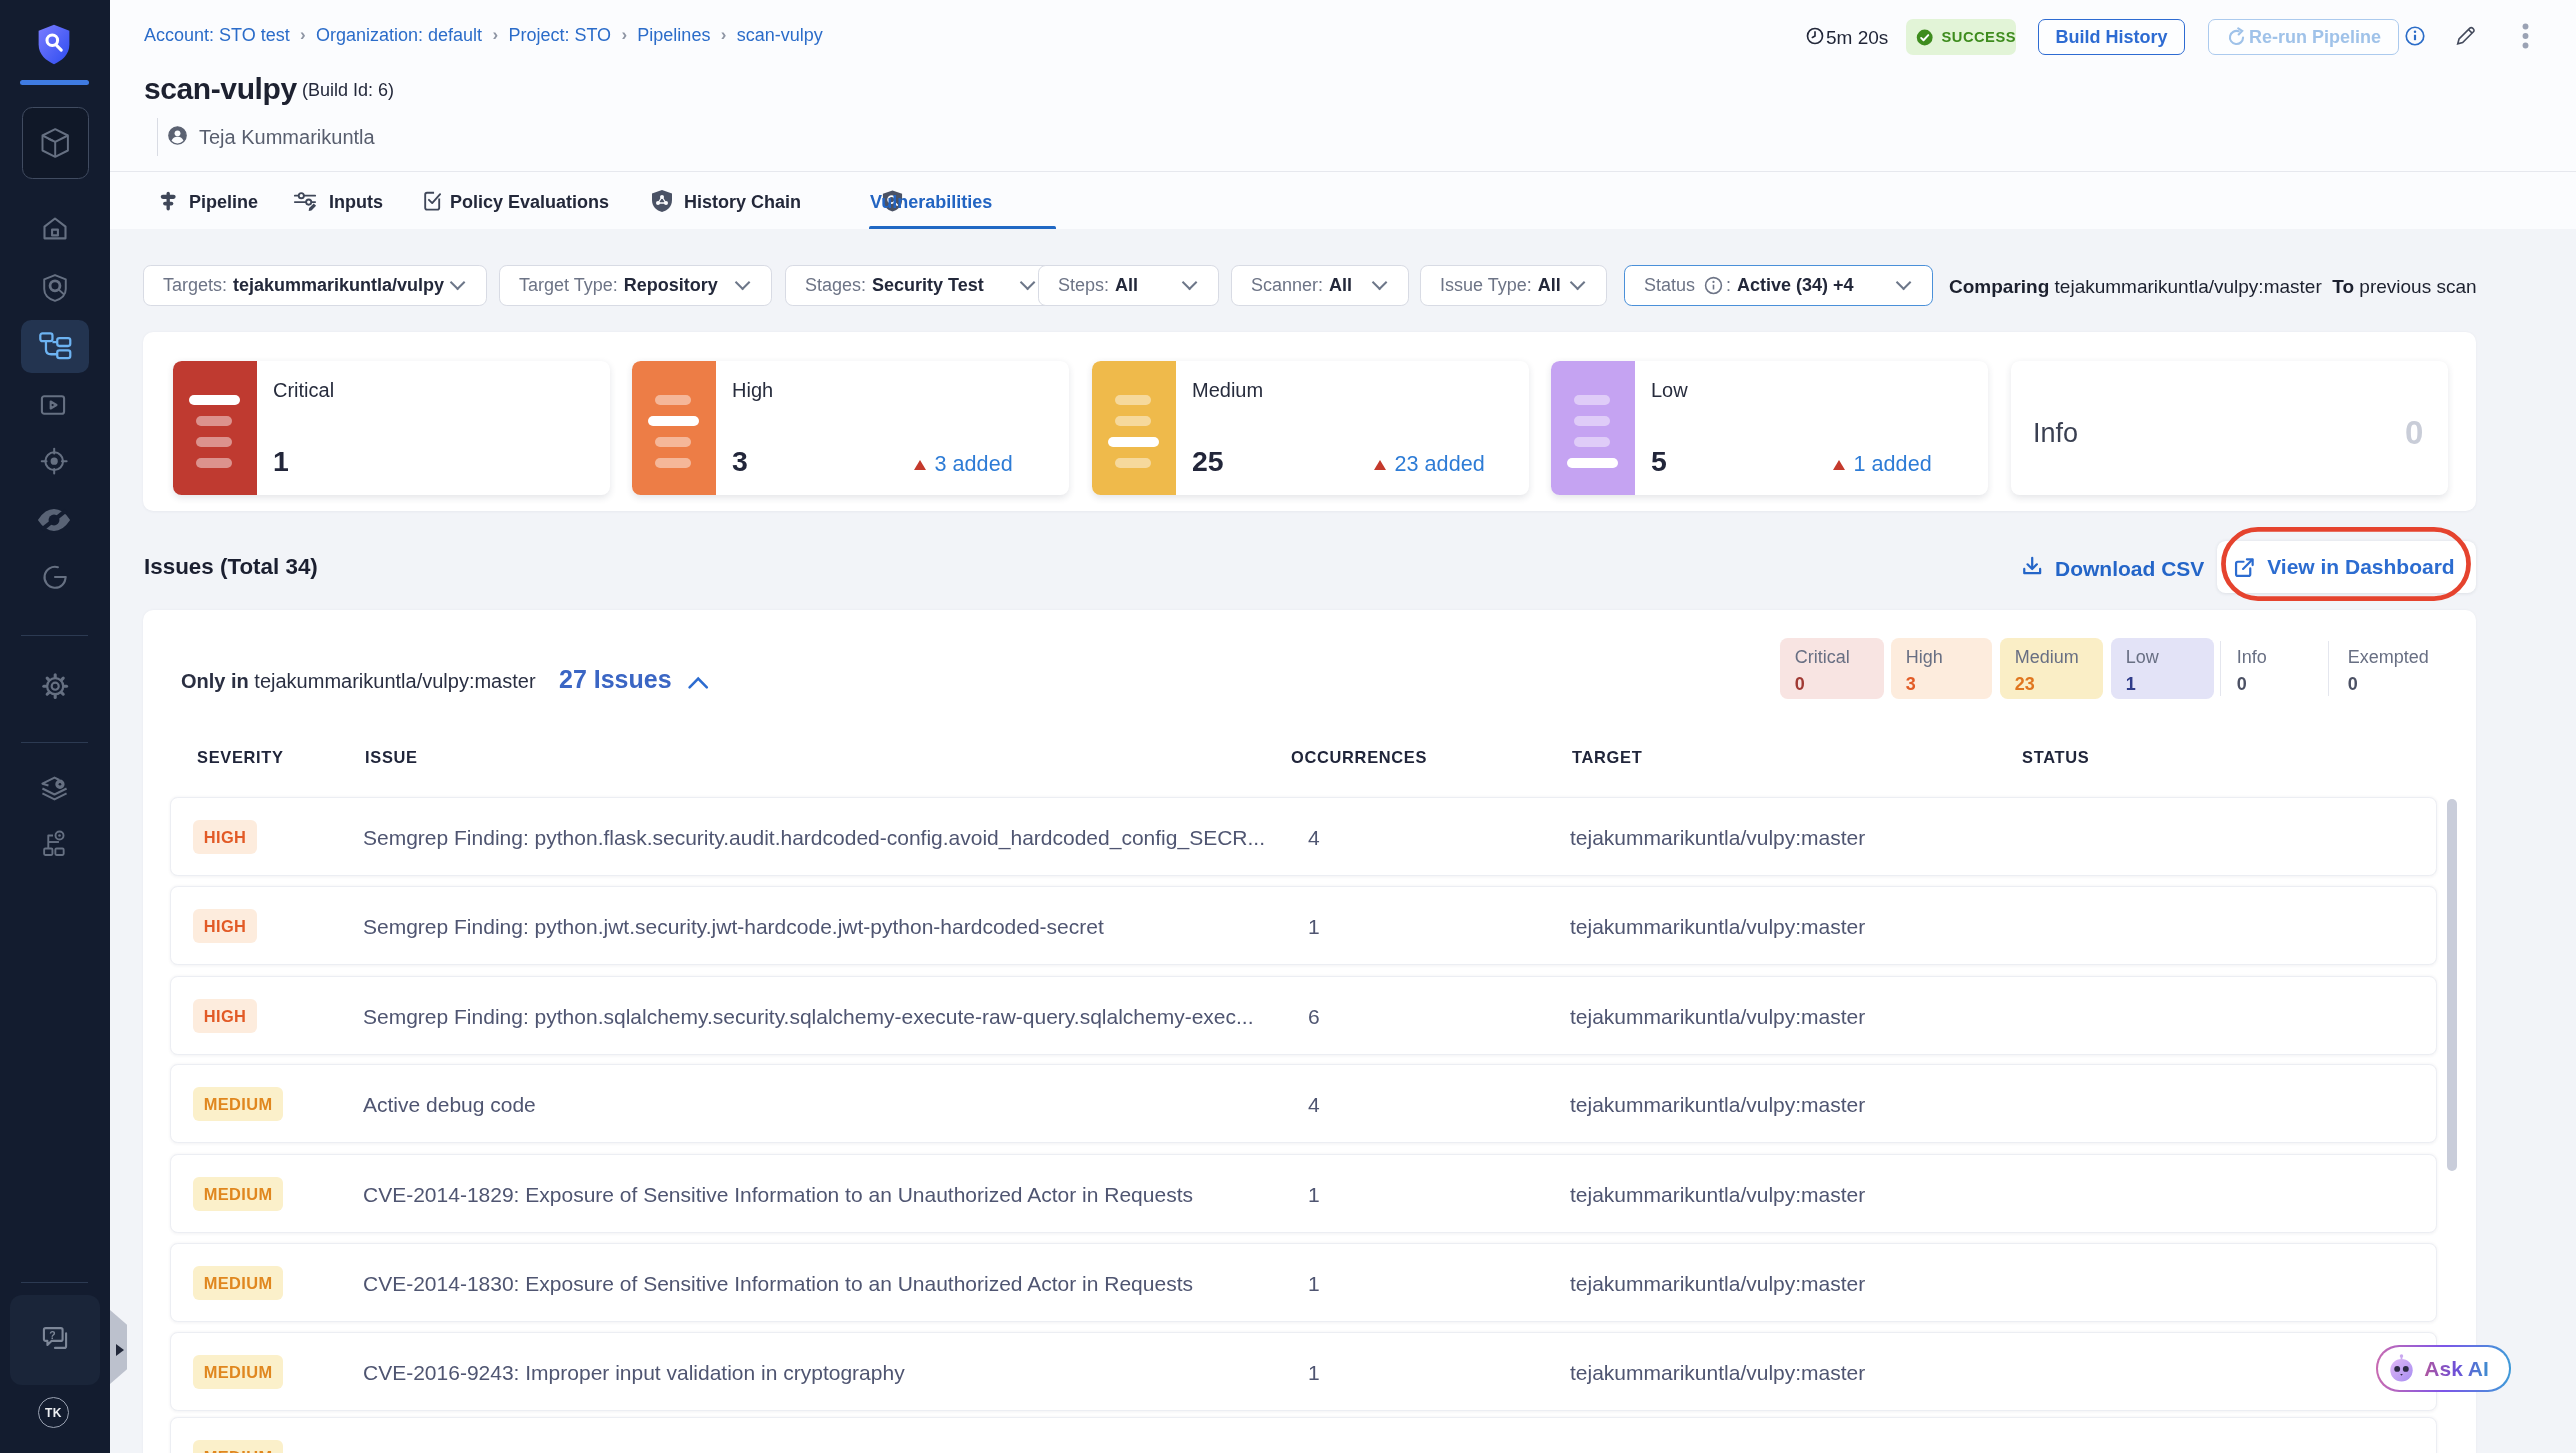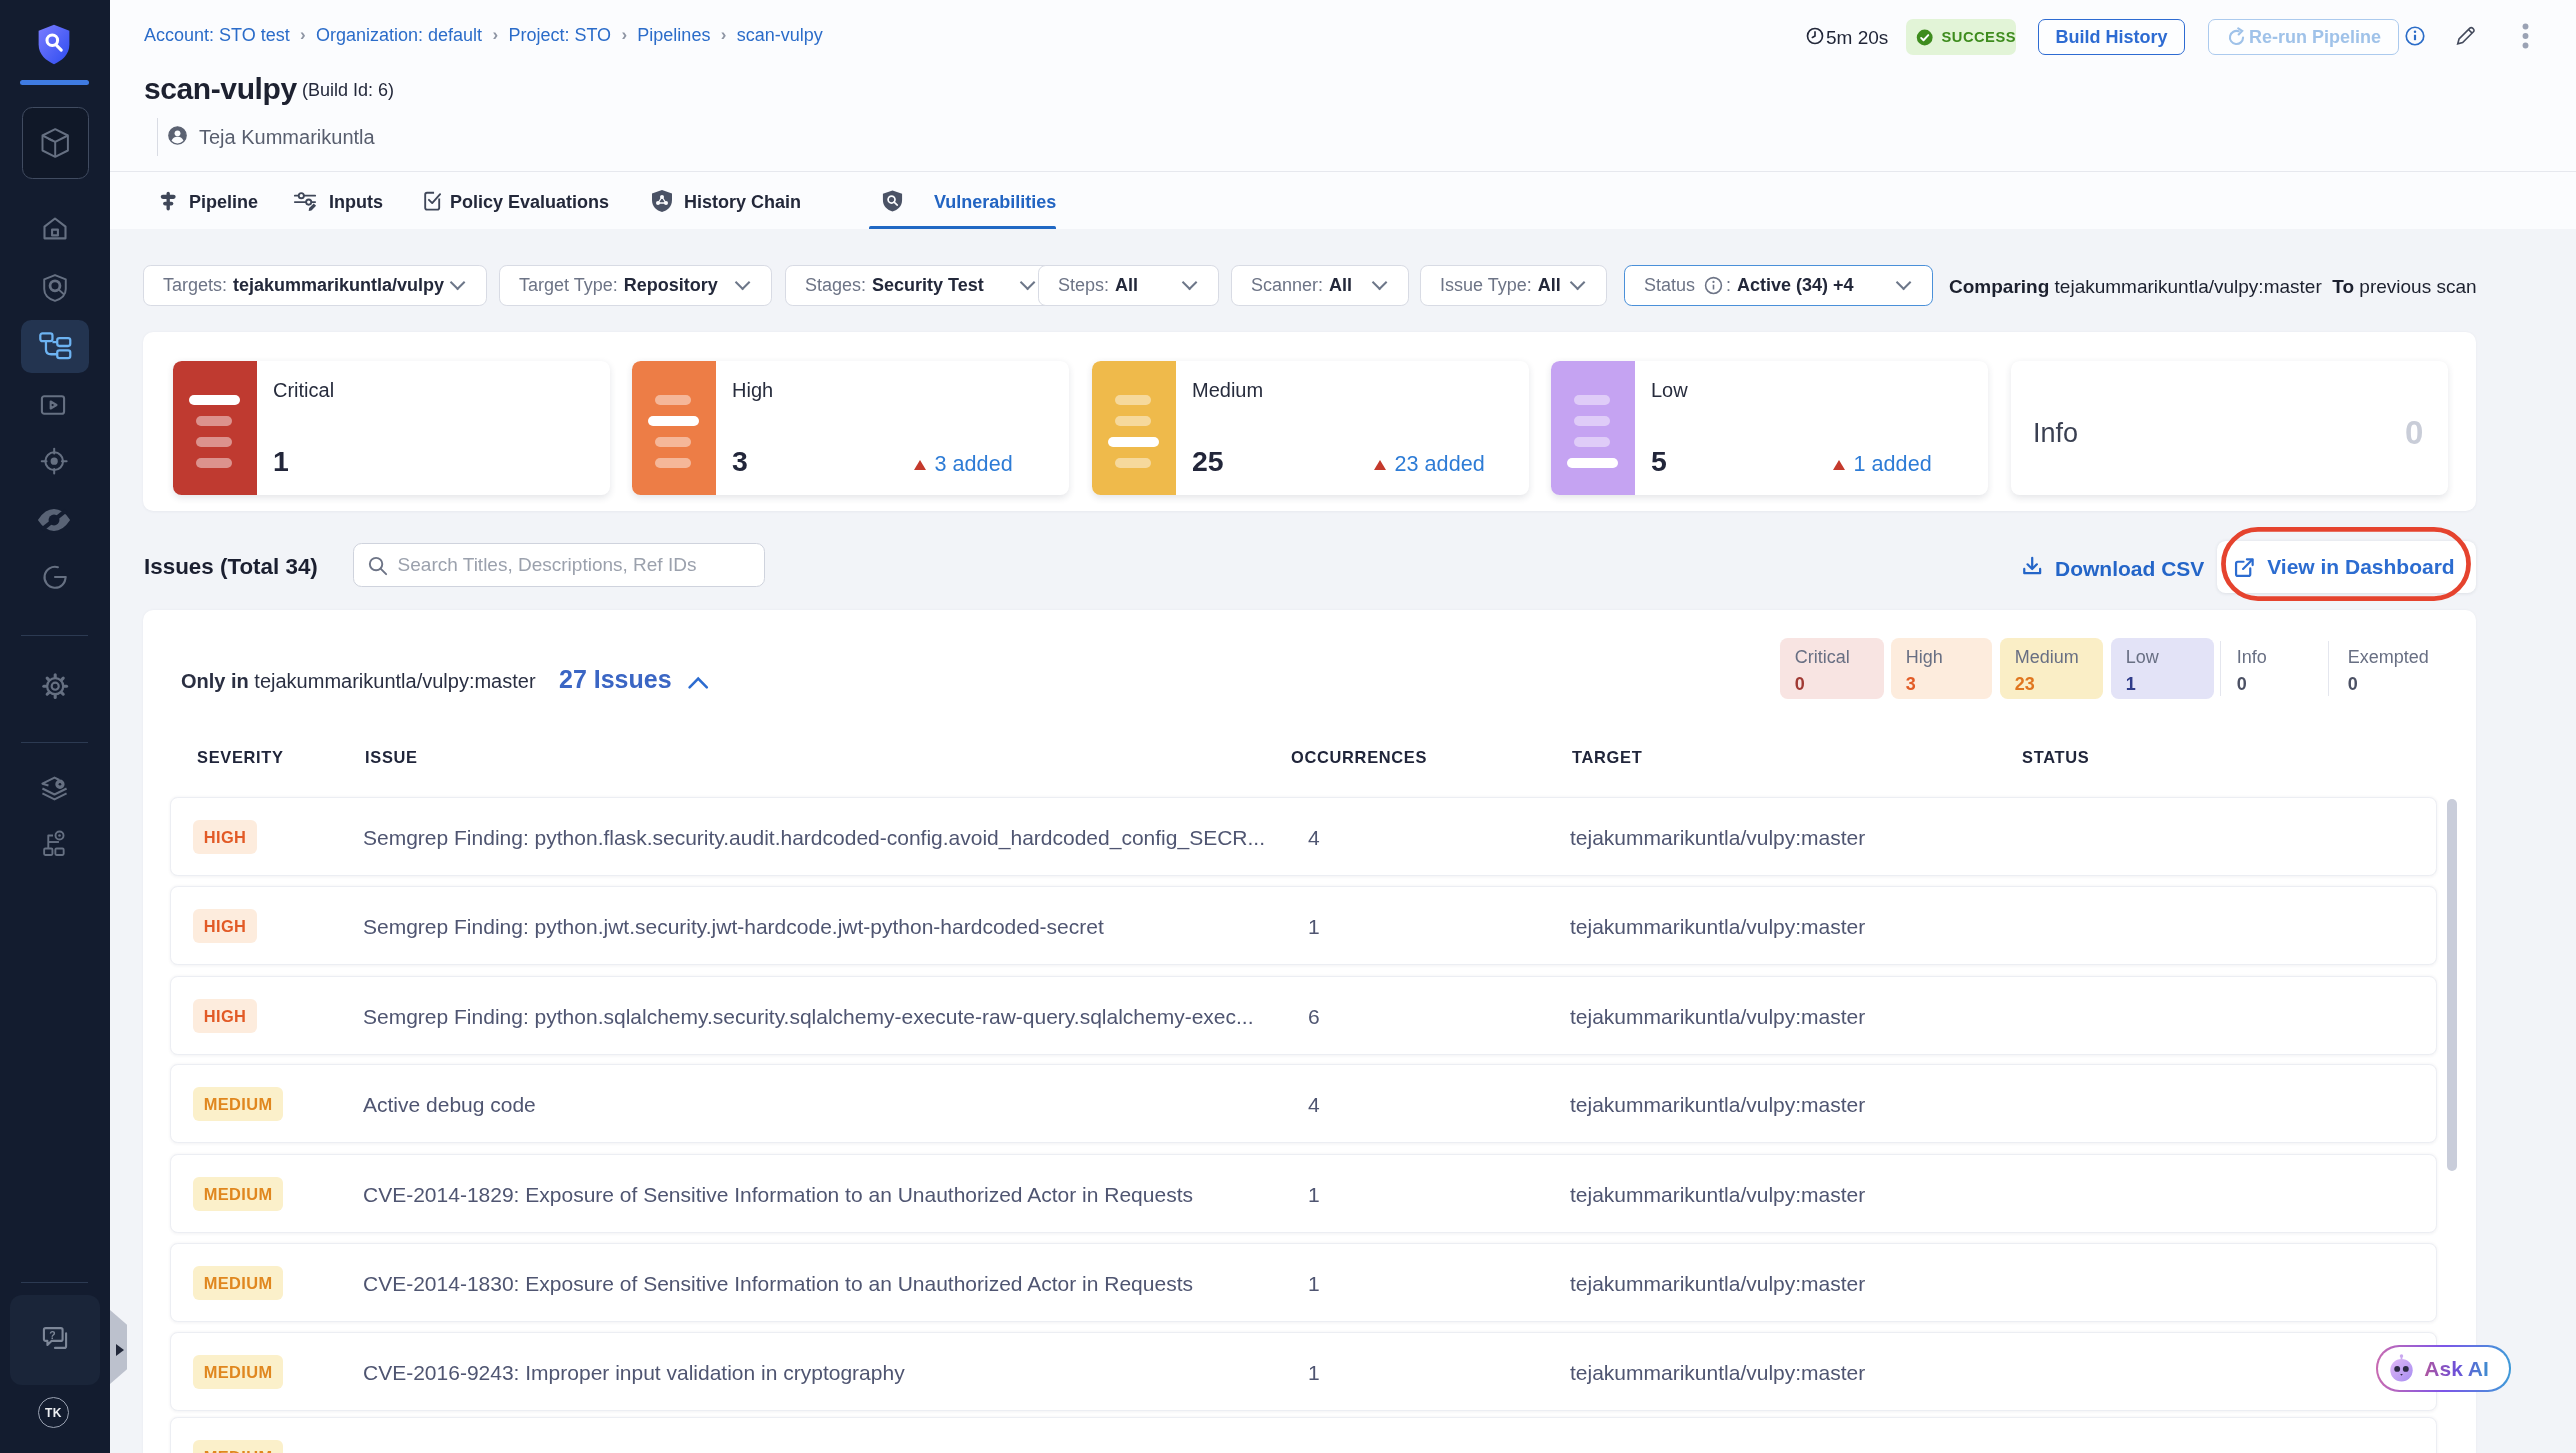--- a/index.html
+++ b/index.html
@@ -232,21 +232,21 @@
       <circle cx="16" cy="14" r="2" fill="#fbfcfe"></circle>
     <path d="M12 8 L8 14 M12 8 L16 14 M8 14 L16 14" stroke="#fbfcfe" stroke-width="1.3"></path>
   </svg>
   <div class="abs" style="left:574px;top:20px;font-size:18px;font-weight:700;color:#23283a">History Chain</div>
 
   <svg class="abs" style="left:771px;top:17px" width="23" height="24" viewBox="0 0 24 24">
     <path d="M12 1 L22 4.5 V11 C22 17.5 17.5 21.5 12 23 C6.5 21.5 2 17.5 2 11 V4.5 Z" fill="#4a5265"></path>
     <circle cx="11" cy="10.5" r="3.6" fill="none" stroke="#fbfcfe" stroke-width="1.8"></circle>
     <line x1="13.7" y1="13.2" x2="17" y2="16.2" stroke="#fbfcfe" stroke-width="1.8" stroke-linecap="round"></line>
   </svg>
-  <div class="abs" style="left:824px;top:20px;font-size:18px;font-weight:700;color:#2264c2">Vulnerabilities</div>
+  <div class="abs" style="left:760px;top:20px;font-size:18px;font-weight:700;color:#2264c2">Vulnerabilities</div>
   <div class="abs" style="left:759px;top:54px;width:187px;height:4.3px;background:#2068c4;border-radius:1.7px"></div>
 </div>
 <div id="content">
 
   <div class="dd" style="left:33px;width:344px">Targets: <b>tejakummarikuntla/vulpy</b><span class="chev" style="position:absolute;right:22.4px"></span></div>
   <div class="dd" style="left:389px;width:273px">Target Type: <b>Repository</b><span class="chev" style="position:absolute;right:22.4px"></span></div>
   <div class="dd" style="left:675px;width:272px">Stages: <b>Security Test</b><span class="chev" style="position:absolute;right:22.4px"></span></div>
   <div class="dd" style="left:928px;width:181px">Steps: <b>All</b><span class="chev" style="position:absolute;right:22.4px"></span></div>
   <div class="dd" style="left:1121px;width:178px">Scanner: <b>All</b><span class="chev" style="position:absolute;right:22.4px"></span></div>
   <div class="dd" style="left:1310px;width:187px">Issue Type: <b>All</b><span class="chev" style="position:absolute;right:22.4px"></span></div>
@@ -301,27 +301,20 @@
     </div>
   </div>
   <div class="clabel" style="left:1541px">Low</div>
     <div class="cnum" style="left:1541px">5</div>
   <div class="added" style="left:1723px"><span class="tri"></span>1 added</div>
   <div class="card" style="left:1901px"></div>
   <div class="abs" style="left:1923px;top:189px;font-size:27px;color:#3a4052">Info</div>
   <div class="abs" style="left:2295px;top:185px;font-size:33px;font-weight:700;color:#c9cdd8">0</div>
 
   <div class="abs" style="left:34px;top:325px;font-size:22.4px;font-weight:700;color:#1b1f30">Issues (Total 34)</div>
-  <div class="abs" style="left:243px;top:314px;width:412px;height:44px;background:#fff;border:1.3px solid #cfd3dd;border-radius:8.6px;display:flex;align-items:center;padding-left:12px">
-    <svg width="23" height="23" viewBox="0 0 24 24" fill="none" stroke="#6d7486" stroke-width="2">
-        <circle cx="10.5" cy="10.5" r="6.5"></circle>
-        <line x1="15.5" y1="15.5" x2="21" y2="21" stroke-linecap="round"></line>
-      </svg>
-    <span style="margin-left:8.6px;font-size:19px;color:#9ba1ad">Search Titles, Descriptions, Ref IDs</span>
-  </div>
   <svg class="abs" style="left:1911px;top:326px" width="22.4" height="22.4" viewBox="0 0 24 24" fill="none" stroke="#2465c8" stroke-width="2.4" stroke-linecap="round" stroke-linejoin="round">
       <path d="M12 3 V14"></path>
       <path d="M7 10 L12 15 L17 10"></path>
       <path d="M3.5 15 V19.5 H20.5 V15"></path>
     </svg>
   <div class="abs" style="left:1945px;top:328px;font-size:21px;font-weight:700;color:#2465c8">Download CSV</div>
   <div class="abs" style="left:2107px;top:312px;width:259px;height:52px;background:#fff;border-radius:8.6px;box-shadow:0 0.9px 3.4px rgba(40,48,70,.10);display:flex;align-items:center;padding-left:16px">
     <svg width="23" height="23" viewBox="0 0 24 24" fill="none" stroke="#2c6cd0" stroke-width="2.3" stroke-linecap="round" stroke-linejoin="round">
         <path d="M18 13 V19 A1.8 1.8 0 0 1 16.2 20.8 H5 A1.8 1.8 0 0 1 3.2 19 V7.8 A1.8 1.8 0 0 1 5 6 H11"></path>
         <path d="M14.5 3.5 H20.5 V9.5"></path>

